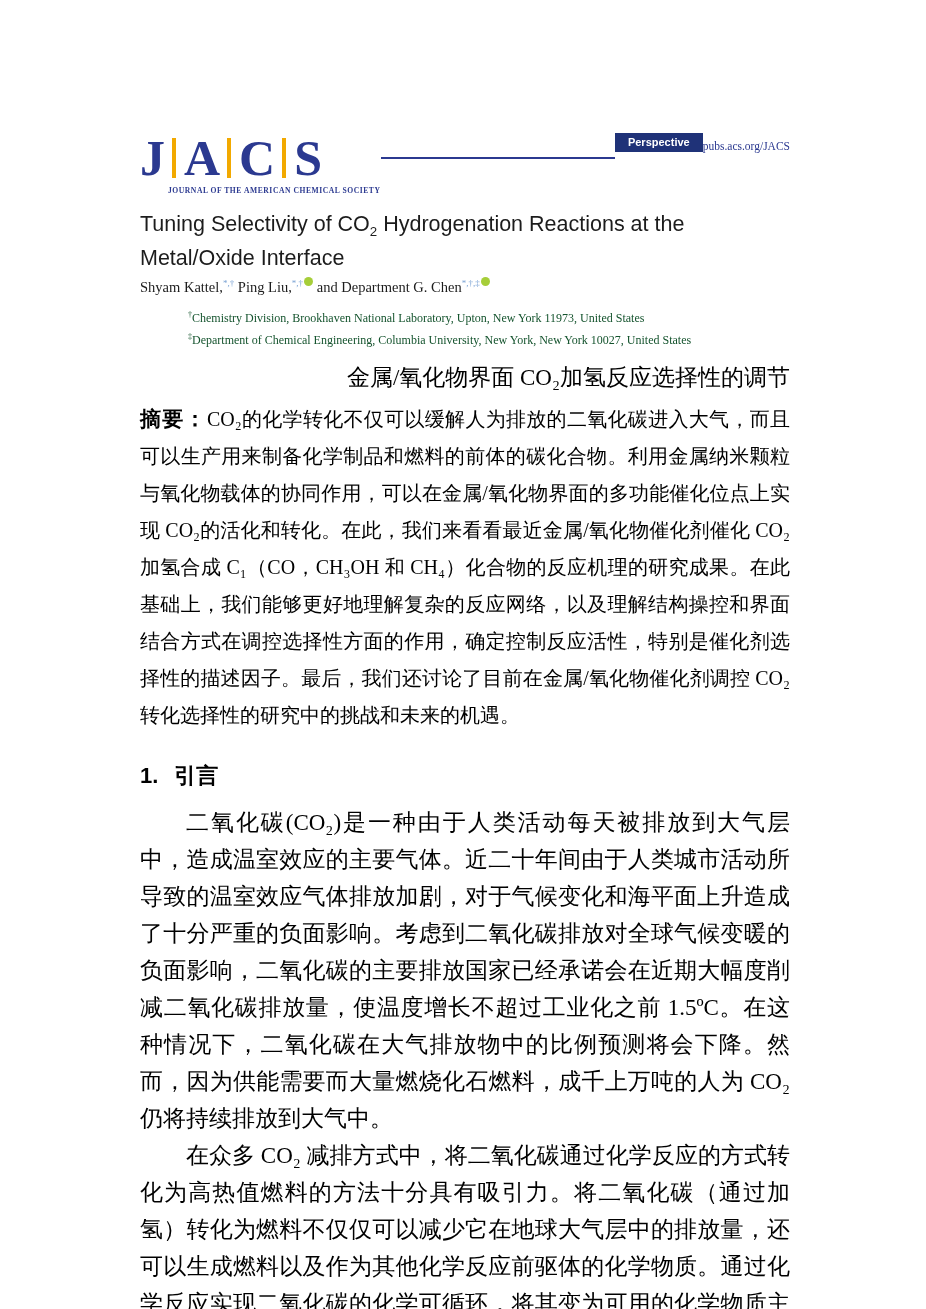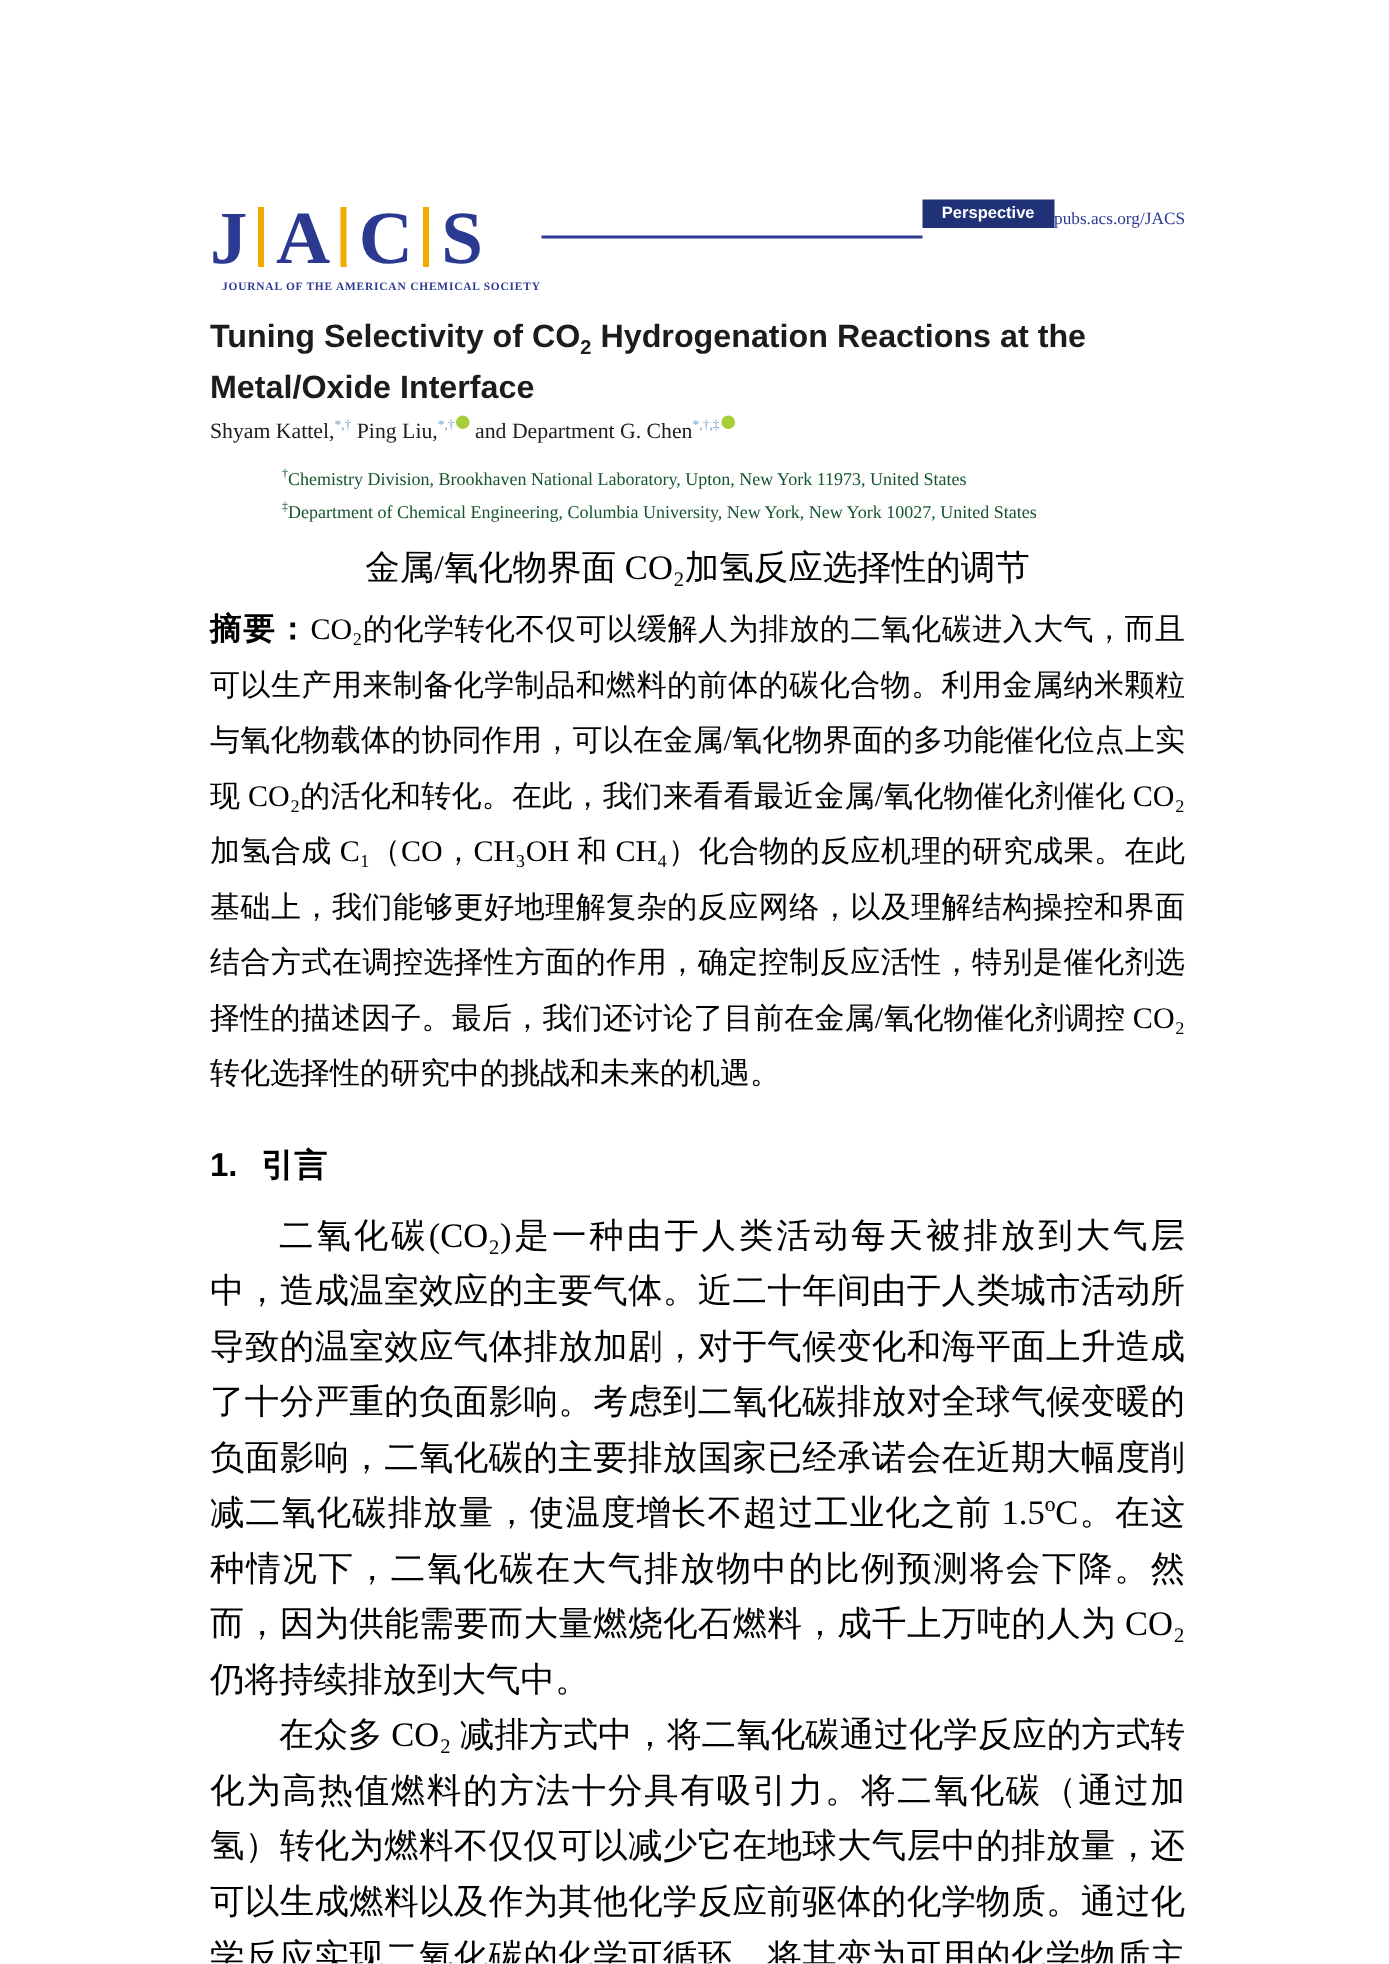--- a/index.html
+++ b/index.html
@@ -13,46 +13,46 @@
   .logo-col { flex:0 0 auto; }
   .logo-letters { display:flex; align-items:center; line-height:1; }
   .logo-letter {
     font-family:"Liberation Serif","DejaVu Serif",serif; font-weight:bold;
     font-size:50px; color:var(--navy,#2b3990); letter-spacing:-1px;
   }
   .logo-bar { width:4px; height:40px; background:var(--gold,#f2a900); margin:0 8px; }
   .tagline {
     font-family:"Liberation Serif","DejaVu Serif",serif; font-weight:bold;
     font-size:7.6px; letter-spacing:0.55px; color:var(--navy,#2b3990);
-    margin:3px 0 0 8px; white-space:nowrap;
+    margin:3px 0 0 28px; white-space:nowrap;
   }
   .rule { flex:1 1 auto; height:2px; background:var(--navy,#2b3990); margin-top:24px; }
   .badge-col { flex:0 0 auto; display:flex; flex-direction:row; align-items:flex-end; }
   .badge {
     background:var(--badge,#1f3278); color:#fff;
     font-family:"Liberation Sans","DejaVu Sans",sans-serif; font-weight:bold;
     font-size:11px; padding:3px 13px 4px;
   }
   .site { color:var(--navy,#2b3990); font-size:11.5px; margin-top:7px; }
   
   .title {
-    font-family:"Liberation Sans","DejaVu Sans",sans-serif; font-weight:700;
+    font-family:"Liberation Sans","DejaVu Sans",sans-serif; font-weight:400;
     font-size:21.5px; line-height:26px; color:#1c1c1c; margin:16px 0 6px;
   }
   .title sub { font-size:0.62em; }
   .authors { font-size:14.5px; color:#1c1c1c; margin:0 0 10px; }
   .sup-mark { font-size:9px; vertical-align:super; color:var(--mark,#7ba3d4); }
   .orcid {
     display:inline-block; width:9px; height:9px; border-radius:50%;
     background:var(--orcid,#a6ce39); vertical-align:super; margin-left:1px;
   }
   .affil { font-size:12px; line-height:17.5px; color:#14532d;margin-left:48px; }
   .affil-mark { font-size:8px; vertical-align:super; }
   
-  .cn-title { text-align:center; font-size:23px; color:#000; margin:13px 0 7px; font-weight:normal; }
+  .cn-title { text-align:right; font-size:23px; color:#000; margin:13px 0 7px; font-weight:normal; }
   .abstract { font-size:20px; line-height:37px; text-align:justify; margin:0; }
   .abs-label {
     font-family:"Liberation Sans","DejaVu Sans",sans-serif;
     font-weight:bold; font-size:21px; letter-spacing:1px;
   }
   .sec-heading {
     font-family:"Liberation Sans","DejaVu Sans",sans-serif; font-weight:bold;
     font-size:22px; color:#000; margin:27px 0 13px;
   }
   .sec-num { margin-right:16px; }

